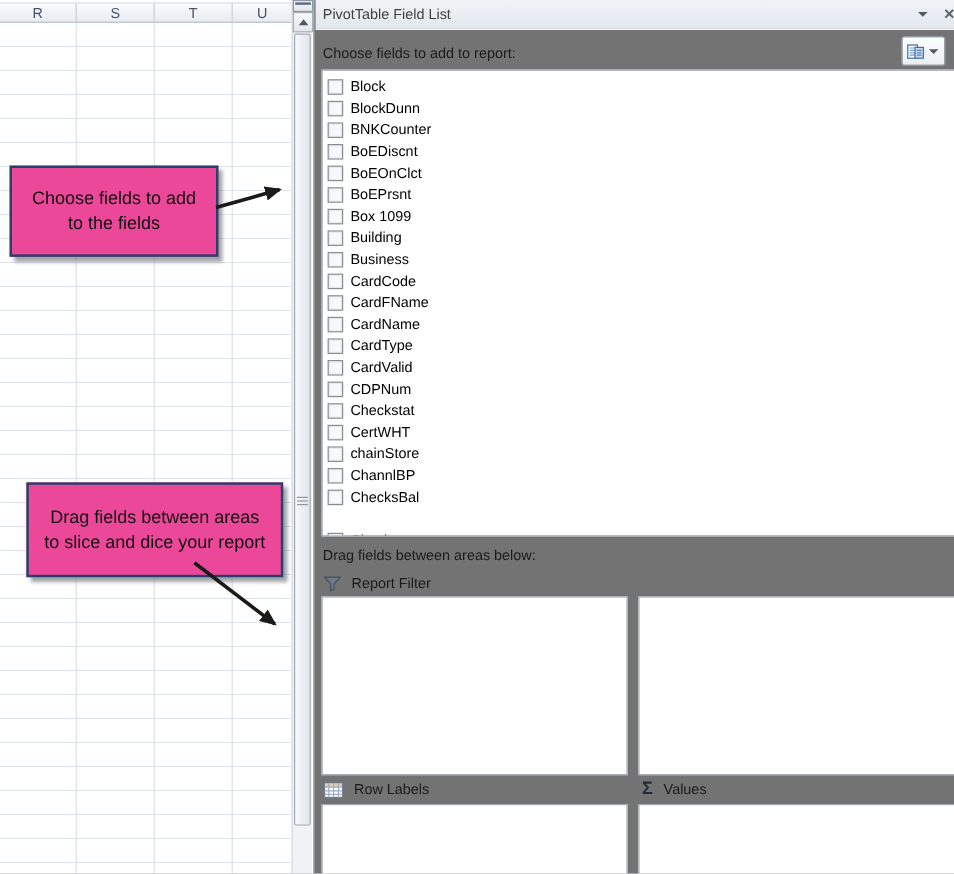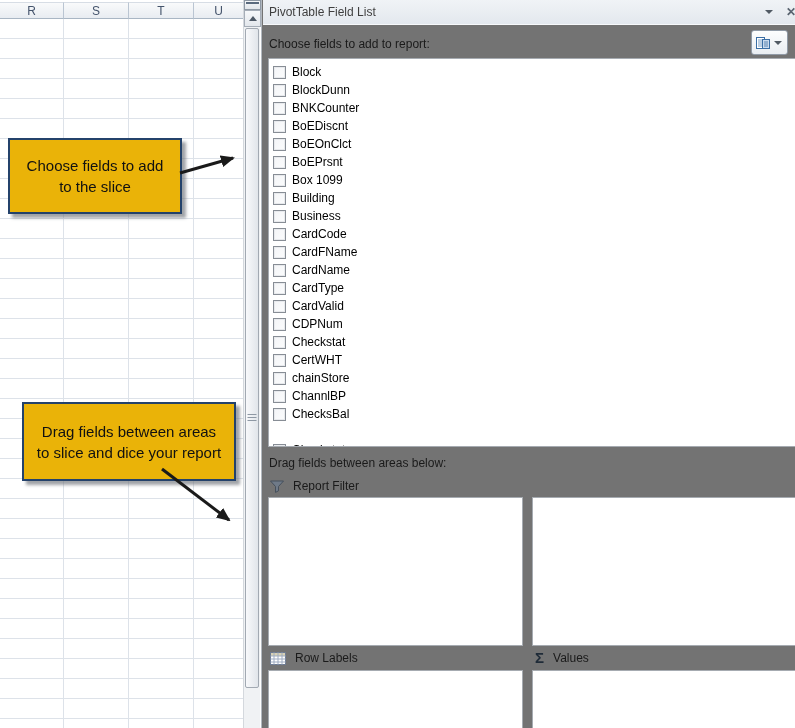--- a/index.html
+++ b/index.html
@@ -33,21 +33,21 @@
   .tri-down{width:0;height:0;border-left:4px solid transparent;border-right:4px solid transparent;border-top:5px solid #4E5966;}
   .sheet-thumb{
     position:absolute;left:1px;top:28px;width:14px;height:660px;box-sizing:border-box;
     background:linear-gradient(to right,#F8F9FB,#E1E5EA);
     border:1px solid #A2A9B2;border-radius:2px;
   }
   .grip{position:absolute;left:50%;transform:translateX(-50%);width:9px;}
   .grip i{display:block;height:1px;background:#8E98A4;margin:2px 0;}
   
   .callout{
-    position:absolute;background:#eab308;border:2px solid #24426B;
+    position:absolute;background:#ec4899;border:2px solid #24426B;
     box-shadow:4px 4px 3px rgba(110,115,122,.65);
     display:flex;flex-direction:column;align-items:center;justify-content:center;
     font-size:15px;color:#111;text-align:center;line-height:21px;z-index:5;
   }
   .co1{left:8px;top:138px;width:170px;height:72px;}
   .co2{left:22px;top:402px;width:210px;height:75px;}
   .arrows{position:absolute;left:0;top:0;width:795px;height:728px;pointer-events:none;z-index:6;}
   
   .panel{
     position:absolute;left:261px;top:0;width:534px;height:728px;box-sizing:border-box;
@@ -134,21 +134,21 @@
     <div class="grip" style="top:383px">
         <i></i>
         <i></i>
         <i></i>
       </div>
   </div>
 </div>
 
 <div class="callout co1">
   <div>Choose fields to add</div>
-  <div>to the slice</div>
+  <div>to the fields</div>
 </div>
 <div class="callout co2">
   <div>Drag fields between areas</div>
   <div>to slice and dice your report</div>
 </div>
 
 <svg class="arrows">
   <defs>
     <marker id="ah" markerUnits="userSpaceOnUse" markerWidth="14" markerHeight="12" refX="12" refY="6" orient="auto">
       <path d="M0,0 L14,6 L0,12 z" fill="#1a1a1a"></path>

